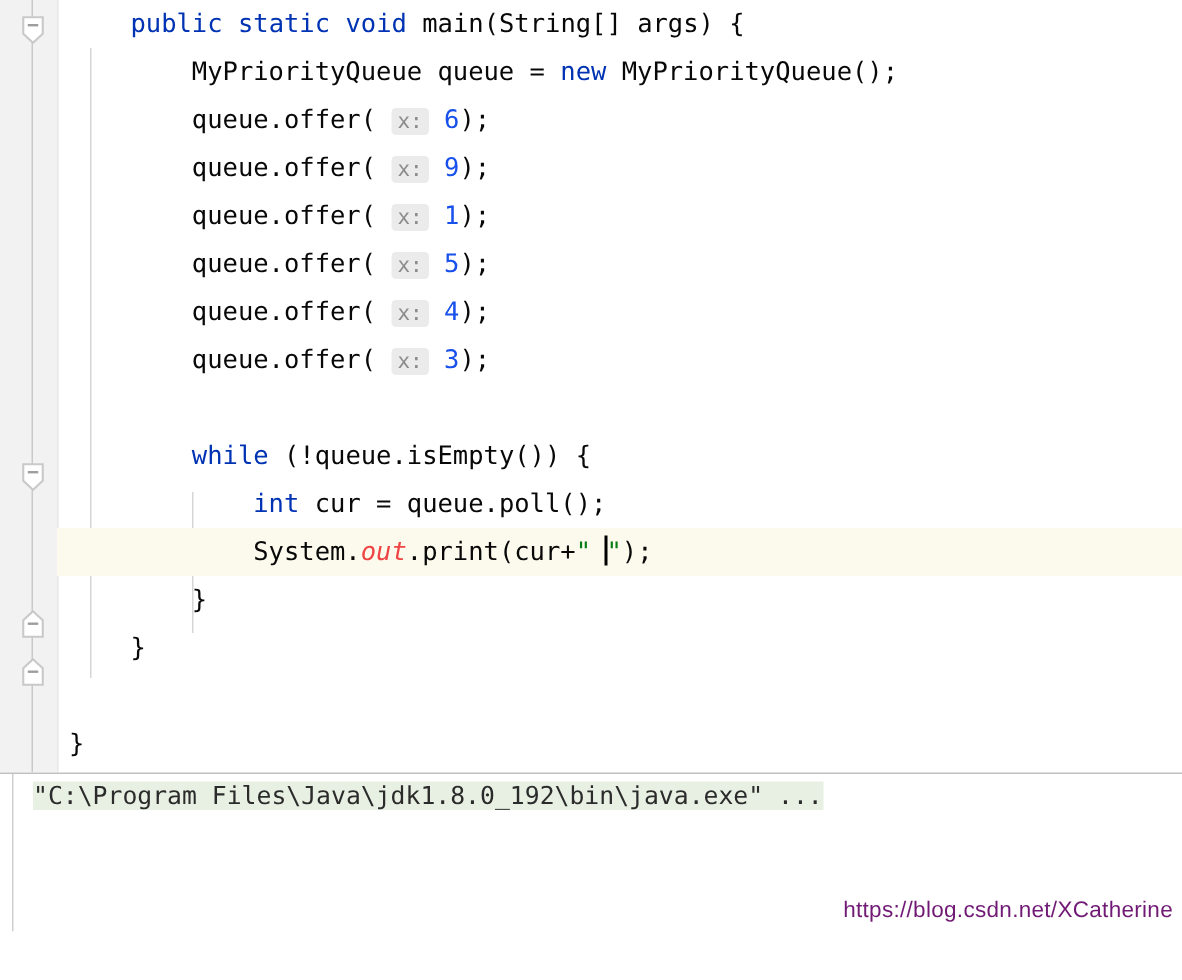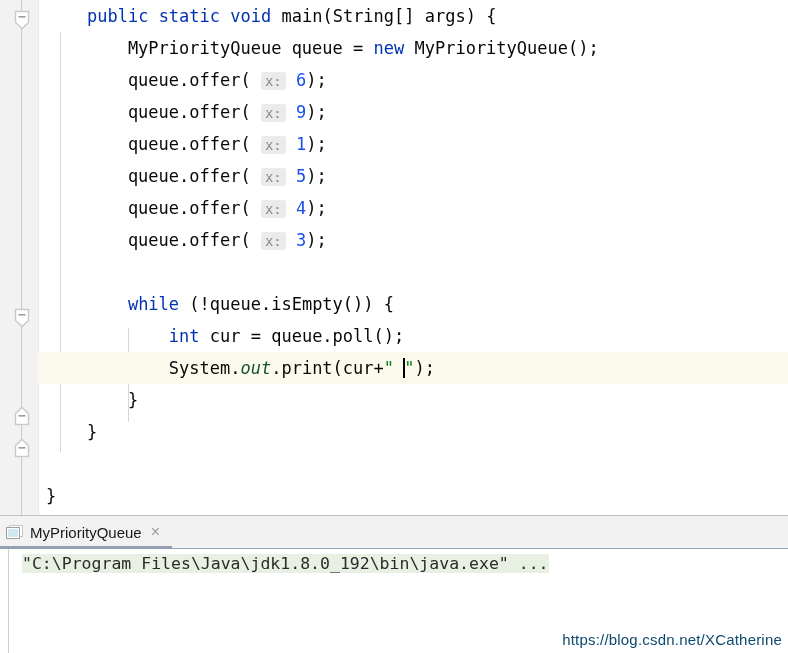--- a/index.html
+++ b/index.html
@@ -82,21 +82,21 @@
   #indent-guides { position: absolute; left: 38px; top: 0; width: 750px; height: 515px; pointer-events: none; }
   .ig {
     position: absolute;
     width: 1px;
     background: #d6d6d6;
   }
 
   .kw      { color: #0033b3; }
   .num     { color: #1750eb; }
   .str     { color: #067d17; }
-  .field   { color: #14532d; font-style: italic; text-align: right; }
+  .field   { color: #ef4444; font-style: italic; text-align: right; }
   .plain   { color: #080808; }
   .hint {
     background: #ebebeb;
     color: #8c8c8c;
     font-style: normal;
     font-size: 14px;
     padding: 1px 4px;
     border-radius: 3px;
     letter-spacing: 0px;
   }
@@ -186,21 +186,21 @@
   }
   .con-out  { color: #000000; }
   .con-fin  { color: #000086; }
 
   #watermark {
     position: absolute;
     right: 6px;
     bottom: 6px;
     font-family: "Liberation Sans", sans-serif;
     font-size: 15px;
-    color: #0c4a6e;
+    color: #701a75;
     letter-spacing: 0.2px;
     user-select: none;
   }
 </style>
 </head>
 <body>
 
 <div id="app">
 
   <div id="editor">
@@ -238,33 +238,20 @@
     <div id="indent-guides">
         <div class="ig" style="left: 22px; top: 32px; height: 420px;"></div>
         <div class="ig" style="left: 90px; top: 328px; height: 94px;"></div>
       </div>
 
     <div id="code-area"><div class="code-line"><span class="plain">    </span><span class="kw">public</span><span class="plain"> </span><span class="kw">static</span><span class="plain"> </span><span class="kw">void</span><span class="plain"> main(String[] args) {</span></div><div class="code-line"><span class="plain">        MyPriorityQueue queue = </span><span class="kw">new</span><span class="plain"> MyPriorityQueue();</span></div><div class="code-line"><span class="plain">        queue.offer( </span><span class="hint">x:</span><span class="plain"> </span><span class="num">6</span><span class="plain">);</span></div><div class="code-line"><span class="plain">        queue.offer( </span><span class="hint">x:</span><span class="plain"> </span><span class="num">9</span><span class="plain">);</span></div><div class="code-line"><span class="plain">        queue.offer( </span><span class="hint">x:</span><span class="plain"> </span><span class="num">1</span><span class="plain">);</span></div><div class="code-line"><span class="plain">        queue.offer( </span><span class="hint">x:</span><span class="plain"> </span><span class="num">5</span><span class="plain">);</span></div><div class="code-line"><span class="plain">        queue.offer( </span><span class="hint">x:</span><span class="plain"> </span><span class="num">4</span><span class="plain">);</span></div><div class="code-line"><span class="plain">        queue.offer( </span><span class="hint">x:</span><span class="plain"> </span><span class="num">3</span><span class="plain">);</span></div><div class="code-line"></div><div class="code-line"><span class="plain">        </span><span class="kw">while</span><span class="plain"> (!queue.isEmpty()) {</span></div><div class="code-line"><span class="plain">            </span><span class="kw">int</span><span class="plain"> cur = queue.poll();</span></div><div class="code-line current"><span class="plain">            System.</span><span class="field">out</span><span class="plain">.print(cur+</span><span class="str">" </span><span class="caret"></span><span class="str">"</span><span class="plain">);</span></div><div class="code-line"><span class="plain">        }</span></div><div class="code-line"><span class="plain">    }</span></div><div class="code-line"></div><div class="code-line"><span class="plain">}</span></div></div>
   </div>
 
   <div id="console-panel">
 
-    <div id="console-tabbar">
-      <div id="console-tab">
-        <span class="tab-icon">
-          <svg class="tab-icon" viewBox="0 0 17 15" xmlns="http://www.w3.org/2000/svg">
-            <rect x="3.5" y="0.5" width="13" height="11" fill="#ffffff" stroke="#c6c6c6"></rect>
-            <rect x="0.5" y="2.5" width="13" height="11" fill="#ffffff" stroke="#a0a0a0"></rect>
-            <rect x="2" y="4" width="10" height="8" fill="#cfe8f3"></rect>
-          </svg>
-        </span>
-        <span id="console-tab-label">MyPriorityQueue</span>
-        <span id="console-close">×</span>
-      </div>
-    </div>
 
     <div id="console-body">
       <div id="console-left-rule"></div>
       <div id="console-lines">
           <div class="con-line con-cmd"><span class="bg">"C:\Program Files\Java\jdk1.8.0_192\bin\java.exe" ...</span></div>
         </div>
       <div id="watermark">https://blog.csdn.net/XCatherine</div>
     </div>
 
   </div>

